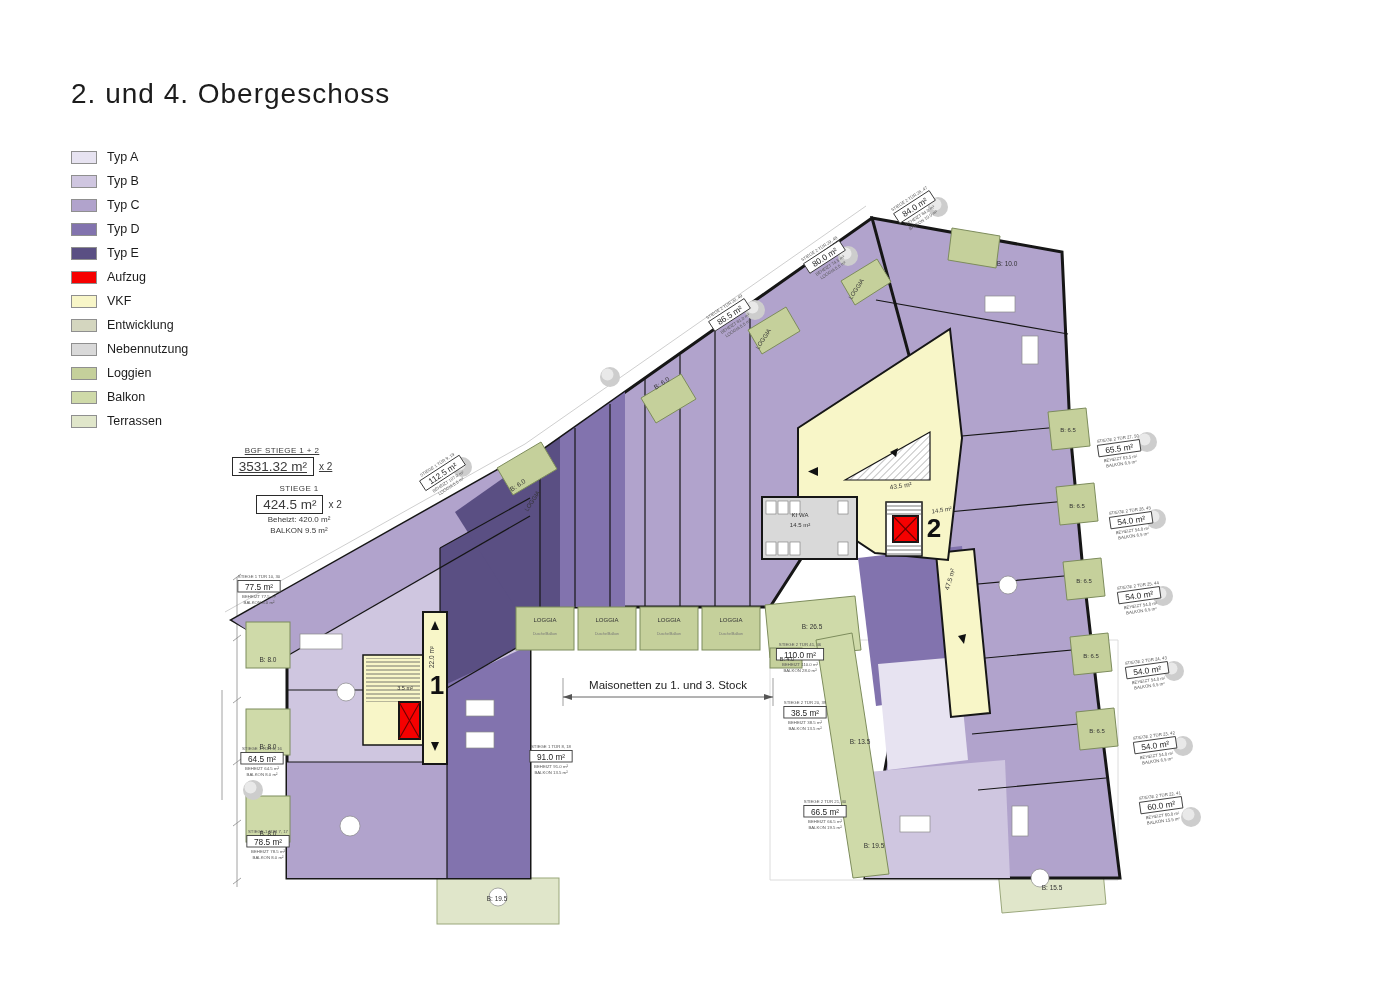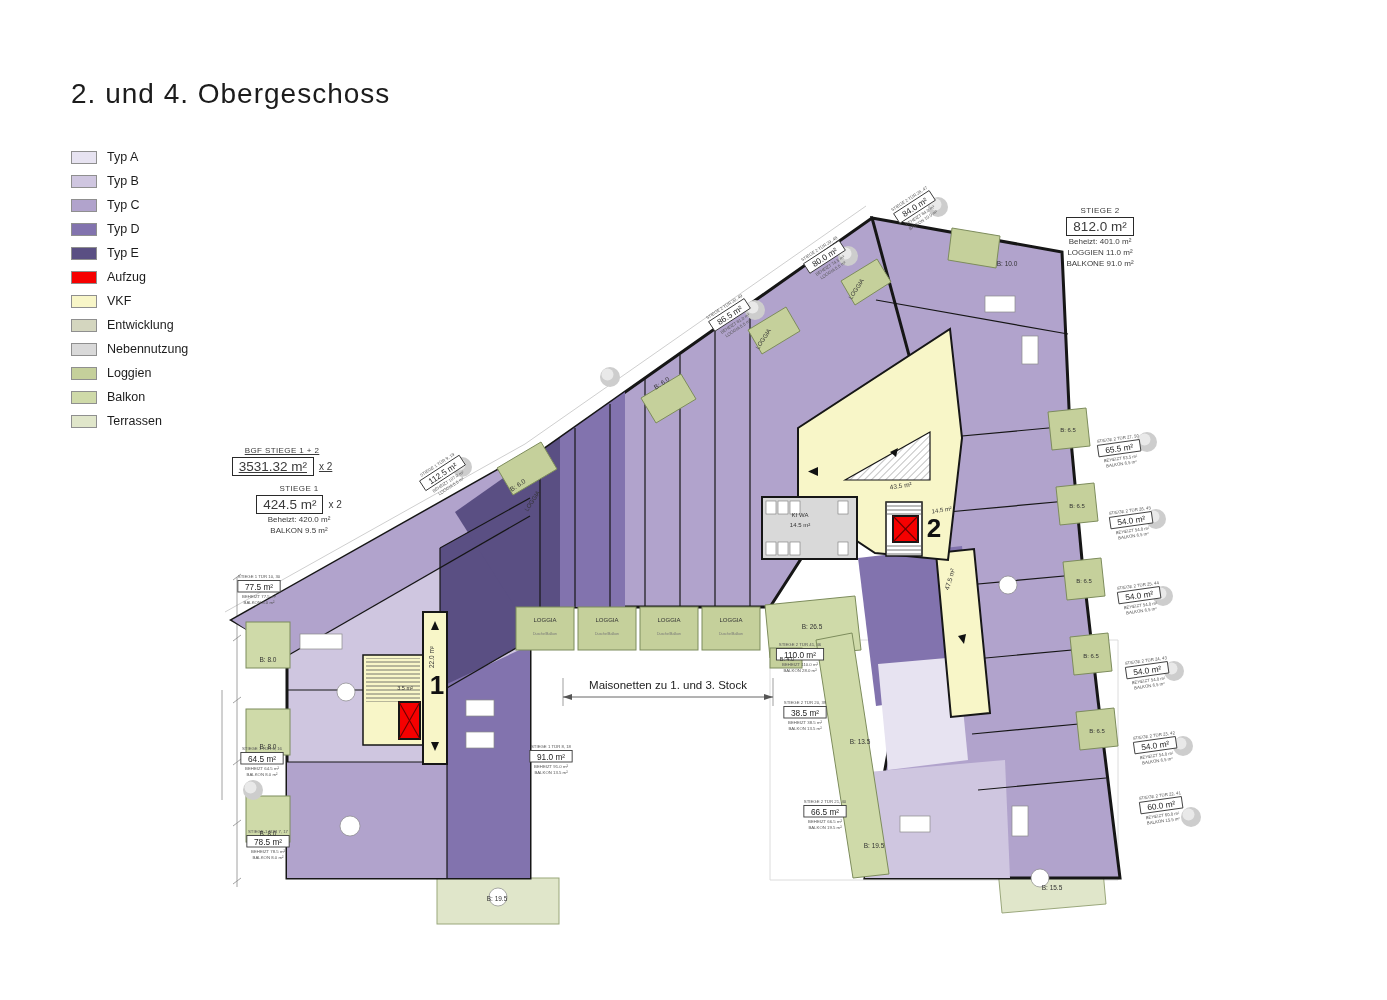--- a/index.html
+++ b/index.html
@@ -94,29 +94,20 @@
   <div class="infobox box-s1">
     <div class="hd">STIEGE 1</div>
     <div class="valrow">
       <span class="val">424.5 m²</span>
       <span class="mult">x 2</span>
     </div>
     <div class="ln">Beheizt: 420.0 m²</div>
     <div class="ln">BALKON 9.5 m²</div>
   </div>
 
-  <div class="infobox box-s2">
-    <div class="hd">STIEGE 2</div>
-    <div class="valrow">
-      <span class="val">812.0 m²</span>
-    </div>
-    <div class="ln">Beheizt: 401.0 m²</div>
-    <div class="ln">LOGGIEN  11.0 m²</div>
-    <div class="ln">BALKONE 91.0 m²</div>
-  </div>
 
   <svg id="plan" width="1387" height="1000" viewBox="0 0 1387 1000">
     <defs>
       <pattern id="hatch45" patternUnits="userSpaceOnUse" width="5" height="5" patternTransform="rotate(45)">
         <line x1="0" y1="0" x2="0" y2="5" stroke="#888" stroke-width="1"></line>
       </pattern>
       <pattern id="treads" patternUnits="userSpaceOnUse" width="6" height="4">
         <line x1="0" y1="2" x2="6" y2="2" stroke="#555" stroke-width="0.8"></line>
       </pattern>
     </defs>

